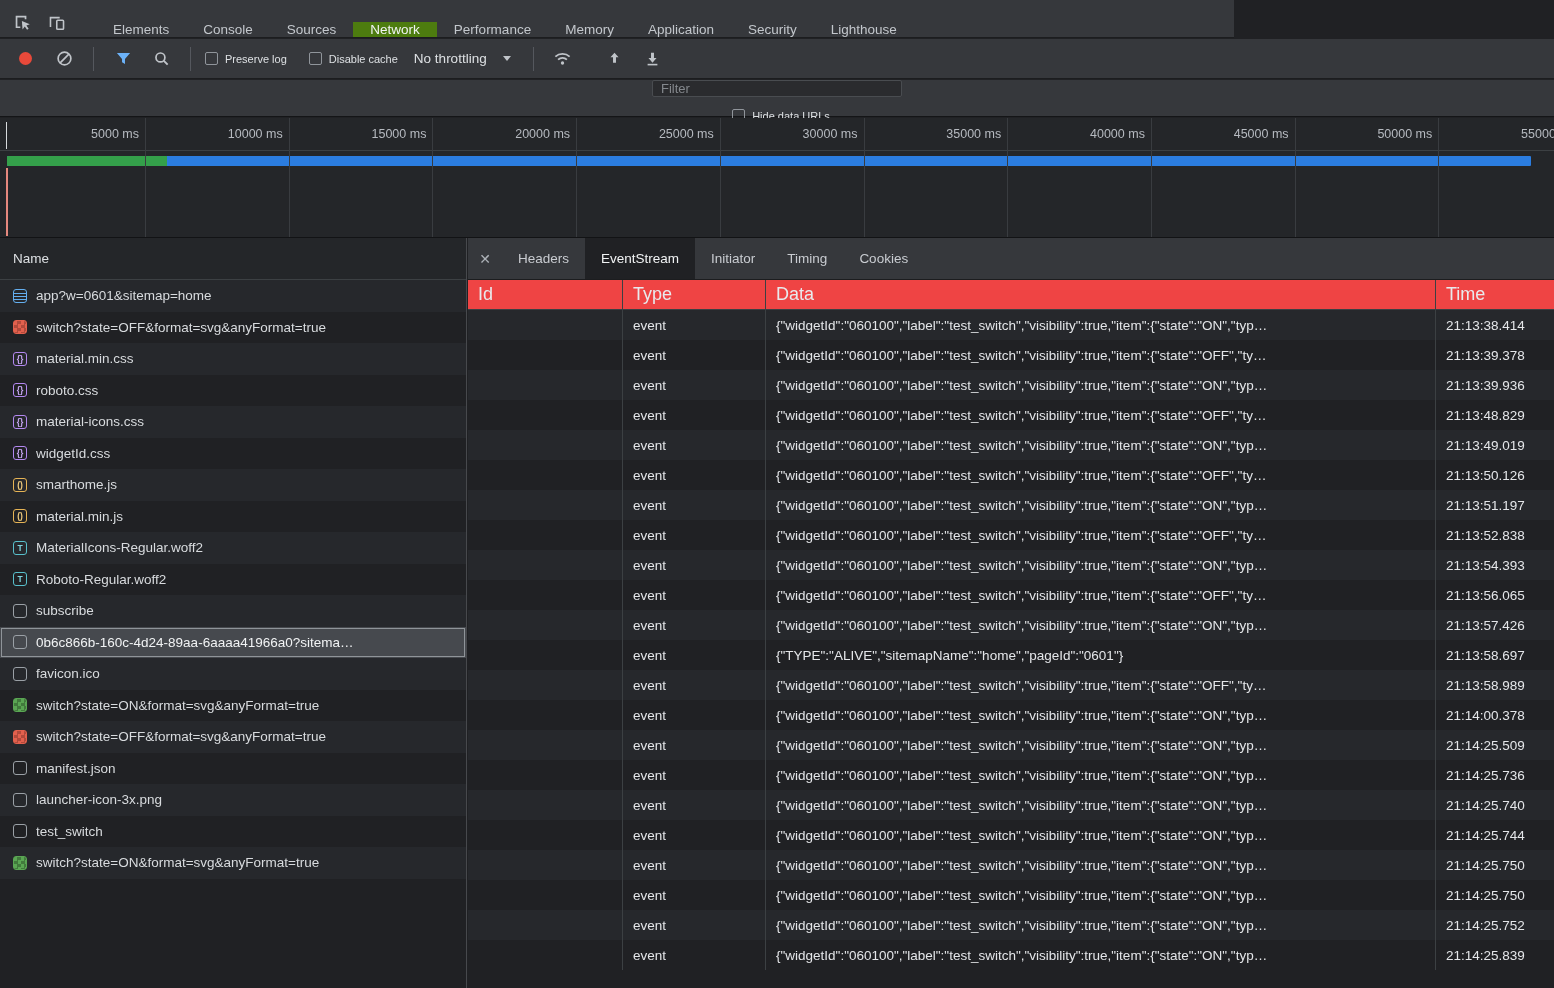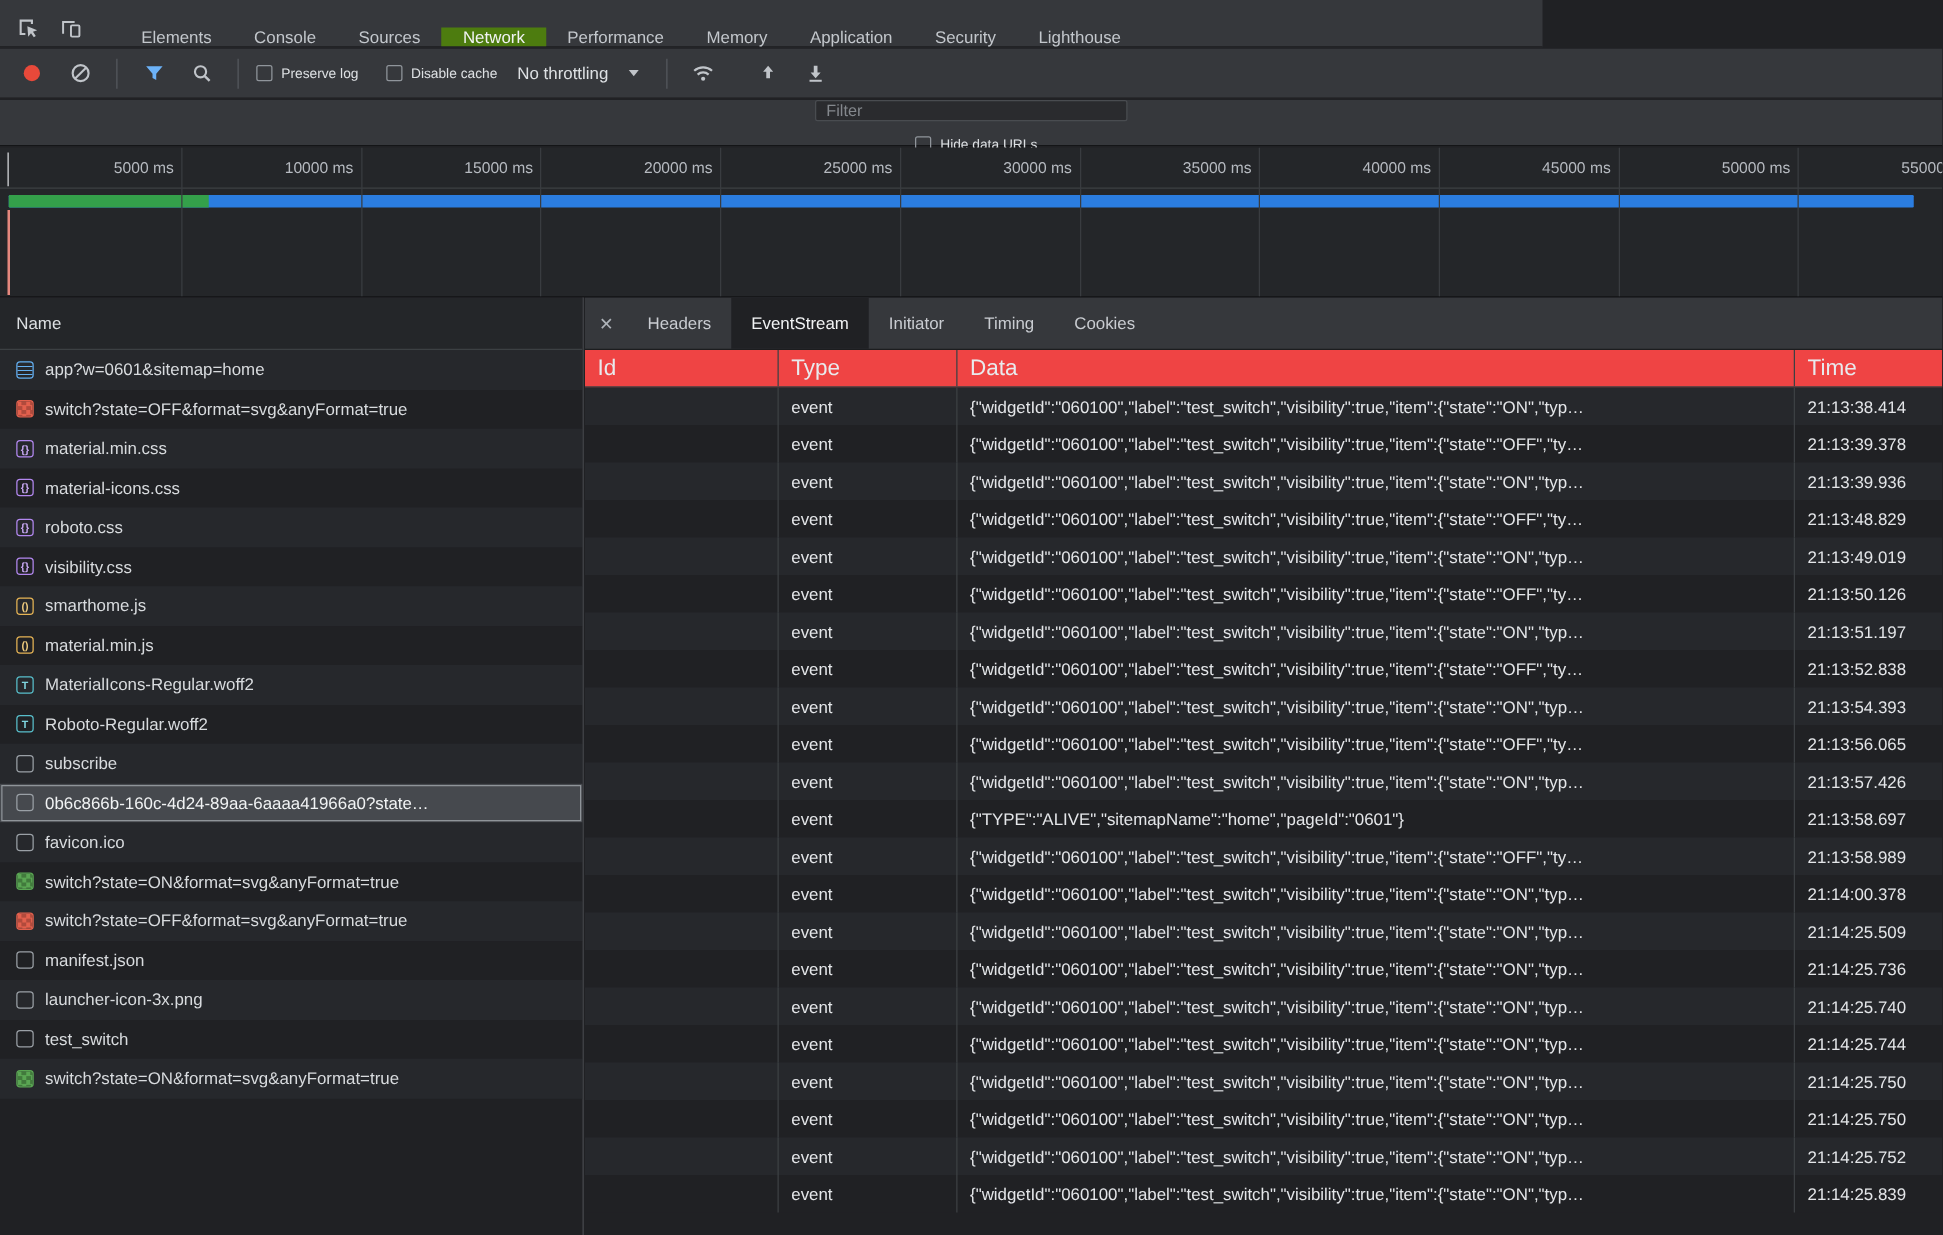--- a/index.html
+++ b/index.html
@@ -280,29 +280,29 @@
       <div class="req-row">
         <span class="fic fic-image-red"></span>
         <span class="req-name">switch?state=OFF&amp;format=svg&amp;anyFormat=true</span>
       </div>
       <div class="req-row">
         <span class="fic fic-stylesheet"></span>
         <span class="req-name">material.min.css</span>
       </div>
       <div class="req-row">
         <span class="fic fic-stylesheet"></span>
+        <span class="req-name">roboto.css</span>
+      </div>
+      <div class="req-row">
+        <span class="fic fic-stylesheet"></span>
         <span class="req-name">material-icons.css</span>
       </div>
       <div class="req-row">
         <span class="fic fic-stylesheet"></span>
-        <span class="req-name">roboto.css</span>
-      </div>
-      <div class="req-row">
-        <span class="fic fic-stylesheet"></span>
-        <span class="req-name">visibility.css</span>
+        <span class="req-name">widgetId.css</span>
       </div>
       <div class="req-row">
         <span class="fic fic-script"></span>
         <span class="req-name">smarthome.js</span>
       </div>
       <div class="req-row">
         <span class="fic fic-script"></span>
         <span class="req-name">material.min.js</span>
       </div>
       <div class="req-row">
@@ -312,21 +312,21 @@
       <div class="req-row">
         <span class="fic fic-font"></span>
         <span class="req-name">Roboto-Regular.woff2</span>
       </div>
       <div class="req-row">
         <span class="fic fic-generic"></span>
         <span class="req-name">subscribe</span>
       </div>
       <div class="req-row selected">
         <span class="fic fic-generic"></span>
-        <span class="req-name">0b6c866b-160c-4d24-89aa-6aaaa41966a0?state…</span>
+        <span class="req-name">0b6c866b-160c-4d24-89aa-6aaaa41966a0?sitema…</span>
       </div>
       <div class="req-row">
         <span class="fic fic-generic"></span>
         <span class="req-name">favicon.ico</span>
       </div>
       <div class="req-row">
         <span class="fic fic-image-green"></span>
         <span class="req-name">switch?state=ON&amp;format=svg&amp;anyFormat=true</span>
       </div>
       <div class="req-row">

